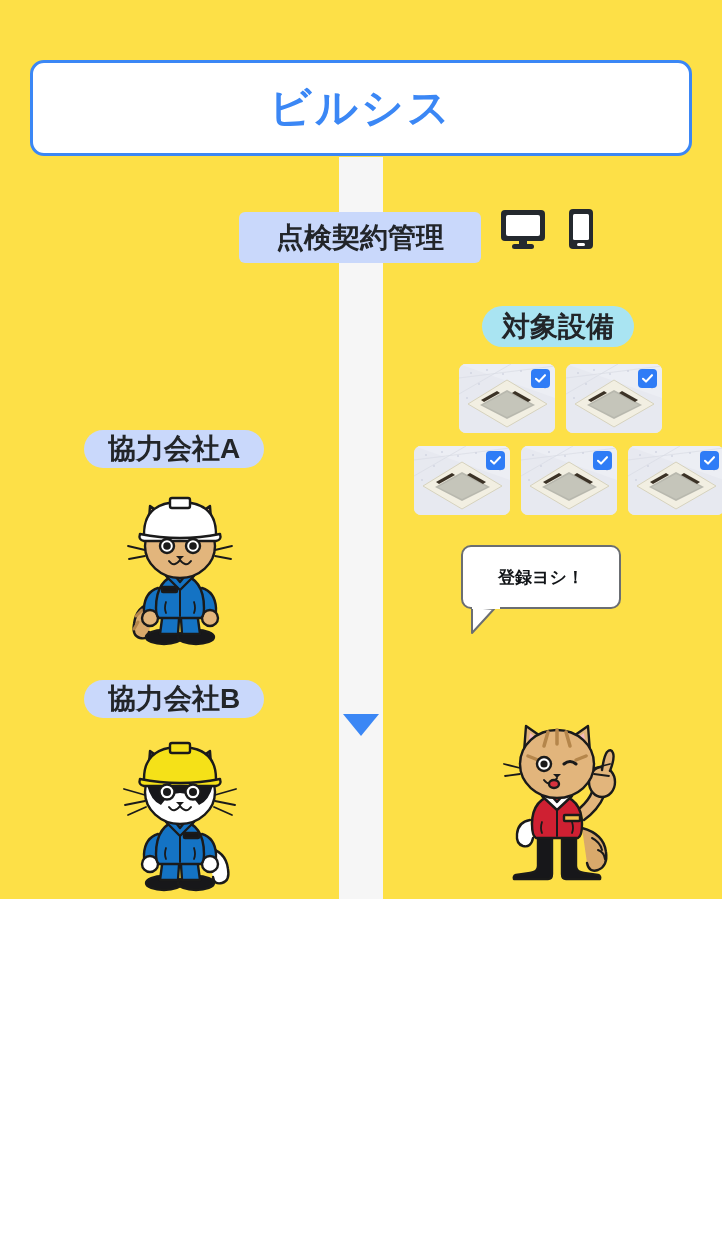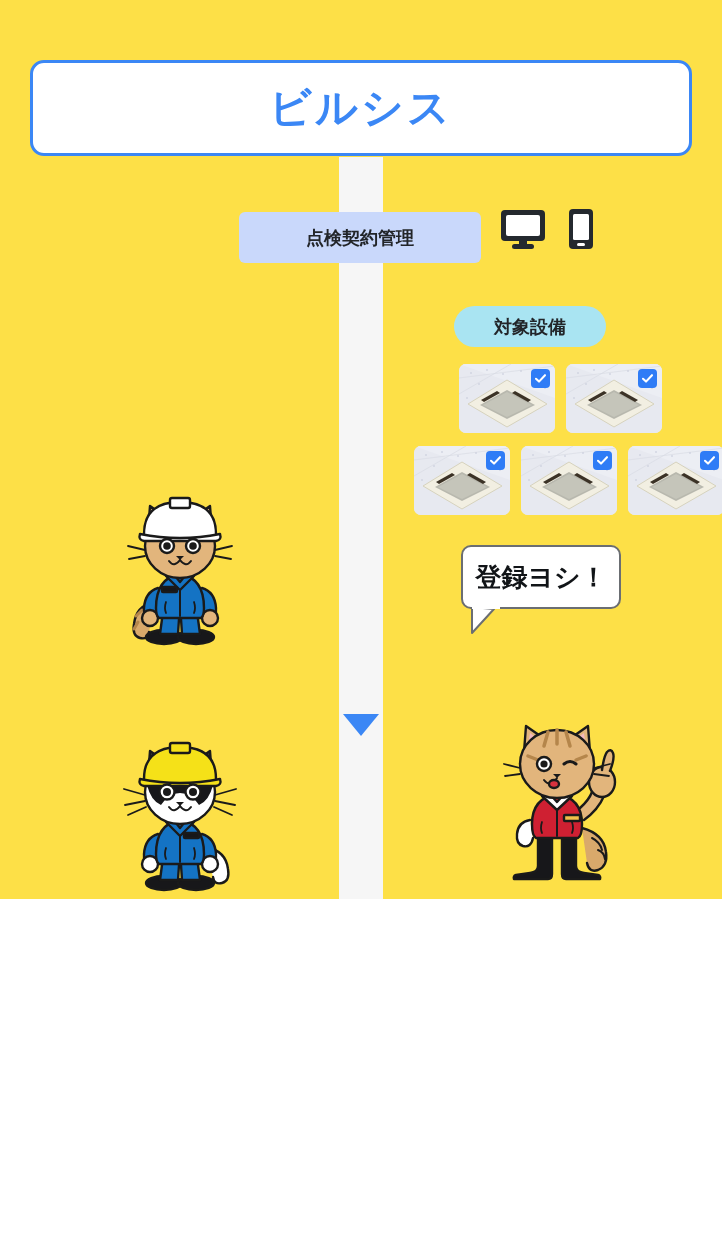--- a/index.html
+++ b/index.html
@@ -61,41 +61,41 @@
     font-weight: bold;
     letter-spacing: 3px;
   }
 
   
   .pill {
     position: absolute;
     display: flex;
     align-items: center;
     justify-content: center;
-    font-size: 18px;
+    font-size: 28px;
     font-weight: bold;
     color: #222529;
     box-sizing: border-box;
   }
   .pill-rect {
     border-radius: 6px;
   }
   .pill-round {
     border-radius: 999px;
   }
   .bg-lavender { background: #c9d8fb; }
   .bg-cyan     { background: #a9e4f2; }
   .bg-pink     { background: #f3bcc2; }
 
   
   #tag-contract {
     left: 239px; top: 212px; width: 242px; height: 51px;
   }
   #tag-equipment {
-    left: 454px; top: 306px; width: 152px; height: 41px; text-align: center;
+    left: 482px; top: 306px; width: 152px; height: 41px; text-align: center;
   }
   #tag-staff {
     left: 466px; top: 657px; width: 177px; height: 41px;
   }
   #tag-partner-a { left: 84px;  top: 430px; width: 180px; height: 38px; }
   #tag-partner-b { left: 84px;  top: 680px; width: 180px; height: 38px; }
   #tag-partner-c { left: 84px;  top: 936px; width: 180px; height: 38px; }
 
   
   .device-icons {
@@ -147,21 +147,21 @@
     top: 545px;
     width: 160px;
     height: 64px;
     box-sizing: border-box;
     border: 2px solid #6b6e72;
     border-radius: 10px;
     background: #ffffff;
     display: flex;
     align-items: center;
     justify-content: center;
-    font-size: 26px;
+    font-size: 17px;
     font-weight: bold;
     color: #111417;
   }
   .bubble-tail {
     position: absolute;
     left: 470px;
     top: 607px;
     width: 40px;
     height: 28px;
   }
@@ -438,20 +438,21 @@
         <g stroke-width="1.8" fill="none">
           <path d="M38 52 L22 48"></path>
             <path d="M38 58 L23 60"></path>
           <path d="M112 52 L128 48"></path>
             <path d="M112 58 L127 60"></path>
         </g>
       </g>
     </svg>
   </div>
 
+  <div class="pill pill-round bg-lavender" id="tag-partner-a">協力会社A</div>
   <div class="character" id="char-partner-a">
     <svg viewBox="0 0 140 160" aria-hidden="true">
       <g stroke="#1a1a1a" stroke-width="2.4" stroke-linejoin="round" stroke-linecap="round">
 
         <path d="M44 110 q-18 4 -20 22 q-2 12 6 14 q8 2 9 -6" fill="#d9a96b"></path>
         <g stroke="#b5864b" stroke-width="3" fill="none">
           <path d="M32 118 L26 124"></path>
             <path d="M28 130 L24 137"></path>
         </g>
 
@@ -503,20 +504,21 @@
         <g stroke-width="1.8" fill="none">
           <path d="M35 58 L18 54"></path>
             <path d="M35 64 L19 67"></path>
           <path d="M105 58 L122 54"></path>
             <path d="M105 64 L121 67"></path>
         </g>
       </g>
     </svg>
   </div>
 
+  <div class="pill pill-round bg-lavender" id="tag-partner-b">協力会社B</div>
   <div class="character" id="char-partner-b">
     <svg viewBox="0 0 140 165" aria-hidden="true">
       <g stroke="#1a1a1a" stroke-width="2.4" stroke-linejoin="round" stroke-linecap="round">
 
         <path d="M96 112 q20 4 22 22 q2 12 -6 14 q-8 2 -9 -6" fill="#ffffff"></path>
 
         <ellipse cx="54" cy="148" rx="18" ry="7" fill="#17171a"></ellipse>
         <ellipse cx="86" cy="148" rx="18" ry="7" fill="#17171a"></ellipse>
 
         <path d="M54 115 L50 145 h18 l2 -30 Z" fill="#1473c4"></path>

